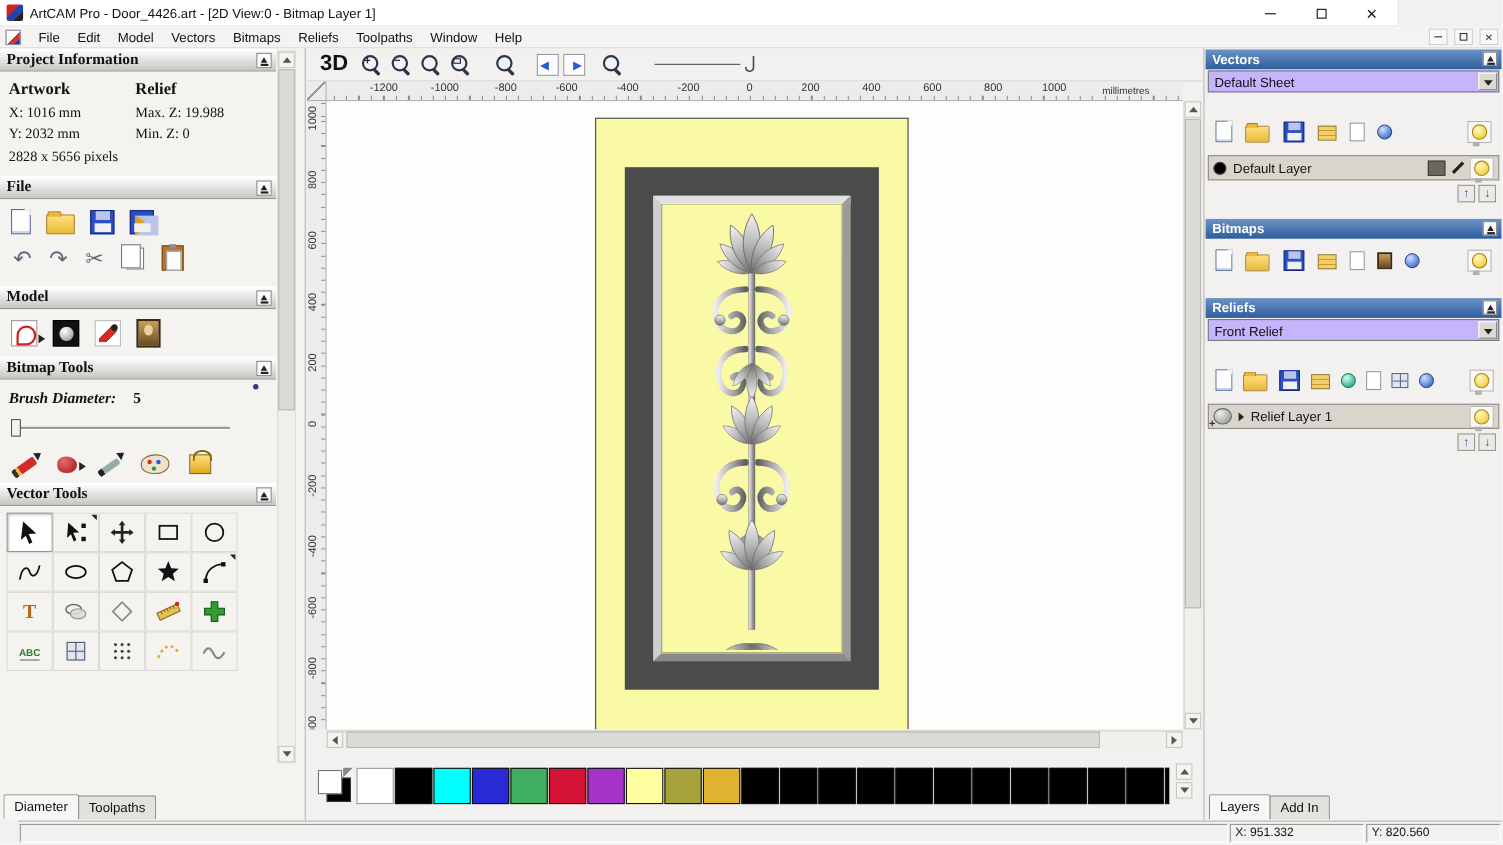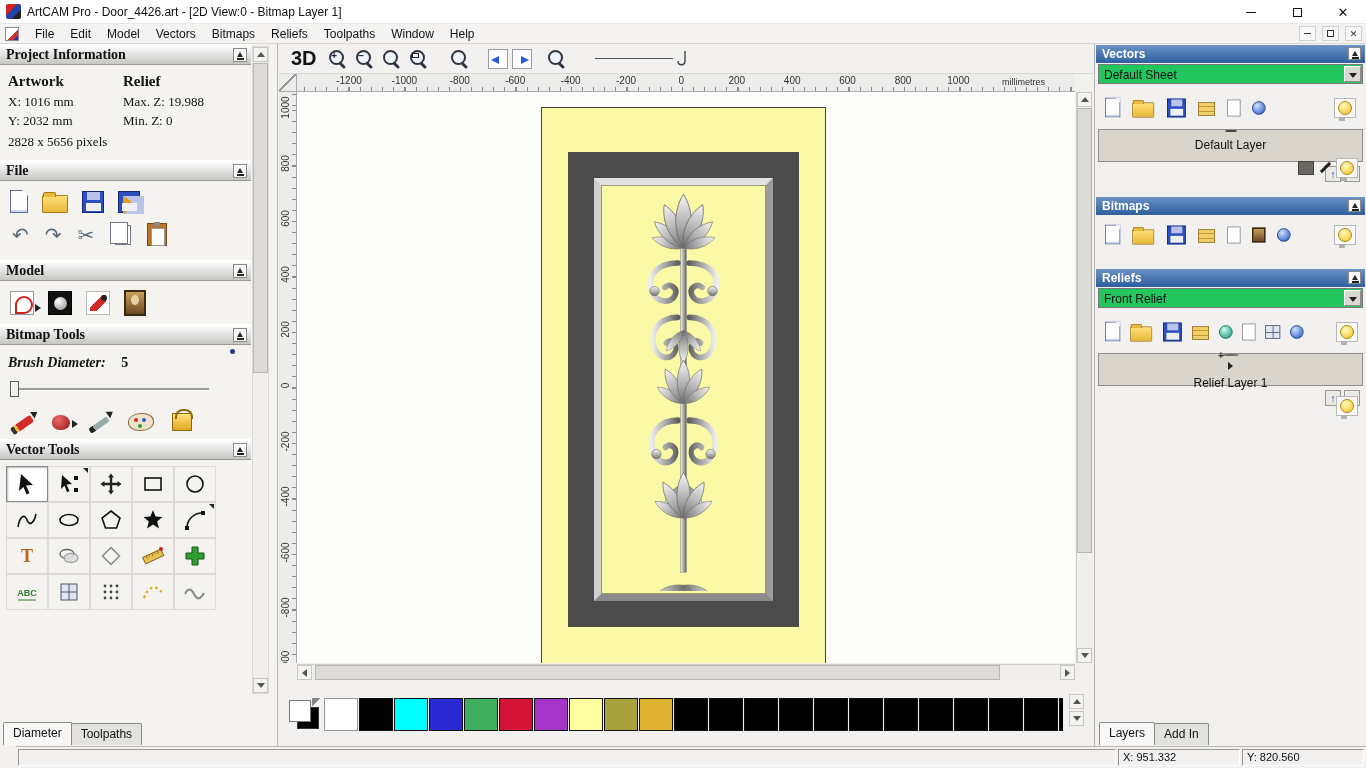--- a/index.html
+++ b/index.html
@@ -1,21 +1,21 @@
 <!DOCTYPE html>
 <html><head>
 <meta charset="utf-8">
 <style>
   * { margin:0; padding:0; box-sizing:border-box; }
   html,body { width:1366px; height:768px; overflow:hidden; }
   body { font-family:"Liberation Sans", sans-serif; font-size:12px; color:#111; background:#fff; }
   .app { position:relative; width:1366px; height:768px; background:#f2f1ef; overflow:hidden; }
 
   
-  .titlebar { position:absolute; left:0; top:0; width:1366px; height:24px; background:#ffffff; display:flex; align-items:center; border-bottom:1px solid #e8e8e8; }
+  .titlebar { position:absolute; left:0; top:0; width:1270px; height:24px; background:#ffffff; display:flex; align-items:center; border-bottom:1px solid #e8e8e8; }
   .tb-icon { width:15px; height:15px; margin:0 6px 0 6px; background:linear-gradient(135deg,#d42222 0 40%,#2244aa 40% 70%,#222 70%); border-radius:2px; }
   .tb-title { font-size:12px; color:#111; }
   .tb-btns { position:absolute; right:0; top:0; height:24px; display:flex; }
   .tb-btn { width:46px; height:24px; display:flex; align-items:center; justify-content:center; }
   .tb-min-glyph { width:10px; height:1px; background:#111; }
   .tb-max-glyph { width:9px; height:9px; border:1px solid #111; }
   .tb-close-glyph { font-size:13px; line-height:1; color:#111; }
 
   
   .menubar { position:absolute; left:0; top:24px; width:1366px; height:20px; background:#f4f3f1; display:flex; align-items:center; border-bottom:1px solid #d9d7d3; }
@@ -149,37 +149,37 @@
   .ss-black { position:absolute; right:2px; bottom:2px; width:22px; height:22px; background:#000; border:1px solid #333; }
   .ss-white { position:absolute; left:2px; top:2px; width:22px; height:22px; background:#fff; border:1px solid #777; }
   .ss-pen { position:absolute; right:0; top:0; width:9px; height:9px; background:linear-gradient(135deg,#888 0 50%,transparent 50%); }
   .pal-scroll { position:absolute; right:8px; bottom:8px; width:16px; height:44px; }
   .pal-btn { width:15px; height:15px; background:#f4f3f0; border:1px solid #c9c7c3; display:flex; align-items:center; justify-content:center; margin-bottom:2px; }
 
   
   .rightpanel { position:absolute; left:1094px; top:44px; width:272px; bottom:22px; background:#f2f1ef; border-left:1px solid #b9b7b3; }
   .rp-h { position:relative; height:18px; background:linear-gradient(#6a93c6,#2f5e9e); color:#fff; font-weight:bold; font-size:12px; padding:2px 0 0 6px; margin:1px 1px 0 1px; }
   .rp-h .collapse { top:2px; width:13px; height:13px; }
-  .combo { position:relative; height:20px; background:#22c55e; border:1px solid #7a7a7a; margin:1px 3px 4px 3px; font-size:12px; padding:3px 18px 0 5px; }
+  .combo { position:relative; height:20px; background:#c4b5fd; border:1px solid #7a7a7a; margin:1px 3px 16px 3px; font-size:12px; padding:3px 18px 0 5px; }
   .combo-btn { position:absolute; right:1px; top:1px; bottom:1px; width:17px; background:#dcd9d2; border:1px solid; border-color:#fff #8a8a8a #8a8a8a #fff; }
   .combo-btn::after { content:""; position:absolute; left:4px; top:6px; border-left:4px solid transparent; border-right:4px solid transparent; border-top:5px solid #222; }
   .rp-icons { display:flex; align-items:center; gap:9px; padding:8px 4px 8px 10px; }
   .mi { position:relative; display:inline-block; transform:scale(0.85); transform-origin:left center; }
   .bulb { width:14px; height:14px; border-radius:50%; background:radial-gradient(circle at 38% 32%, #fff8c0, #f2c21a); border:1px solid #a8861a; }
   .bulb::after { content:""; position:absolute; left:4px; bottom:-4px; width:6px; height:4px; background:#b0b0b0; }
   .bulb-box { width:22px; height:20px; border:1px solid #b9b7b3; background:#faf9f7; display:flex; align-items:center; justify-content:center; position:relative; margin-left:auto; margin-right:6px; }
   .sphere-blue { width:16px; height:16px; border-radius:50%; background:radial-gradient(circle at 35% 30%, #cfe0ff, #1a50c0); border:1px solid #10307a; }
   .sphere-teal { width:16px; height:16px; border-radius:50%; background:radial-gradient(circle at 35% 30%, #c8fff2, #0a9070); border:1px solid #06604a; }
   .stack-gold { width:20px; height:16px; background:repeating-linear-gradient(#f2cf6a 0 4px,#c89a2a 4px 5px); border:1px solid #8a6a10; margin-top:2px; }
   .sheet-white { width:16px; height:20px; background:#fff; border:1px solid #889; }
   .grid-ico { width:18px; height:16px; border:1px solid #557; background:
       linear-gradient(#557 0 0) 50% 0/1px 100% no-repeat,
       linear-gradient(#557 0 0) 0 50%/100% 1px no-repeat, #dde6f2; }
 
-  .layer-row { position:relative; display:flex; align-items:center; gap:6px; height:33px; background:#d9d5cd; border:1px solid #8f8d89; margin:2px 3px 0 3px; padding:0 4px; font-size:12px;flex-direction:column; }
+  .layer-row { position:relative; display:flex; align-items:center; gap:6px; height:23px; background:#d9d5cd; border:1px solid #8f8d89; margin:2px 3px 0 3px; padding:0 4px; font-size:12px; }
   .dot-black { width:12px; height:12px; border-radius:50%; background:#000; border:1px solid #444; }
   .lr-tools { margin-left:auto; display:flex; align-items:center; gap:4px; }
   .tool-sq { width:16px; height:14px; background:#6a6760; border:1px solid #44423e; }
   .pen-ico { width:14px; height:14px; position:relative; }
   .pen-ico::before { content:""; position:absolute; left:1px; top:5px; width:13px; height:3px; background:#222; transform:rotate(-45deg); }
   .updown { display:flex; justify-content:flex-end; gap:3px; padding:4px 6px 0 0; }
   .ud { width:16px; height:16px; background:#eceae5; border:1px solid #9a9894; display:flex; align-items:center; justify-content:center; color:#2255cc; font-size:11px; font-weight:bold; }
   .rp-gap { height:14px; }
   .tabs-right { position:absolute; left:4px; bottom:1px; height:22px; display:flex; align-items:flex-end; }
 

